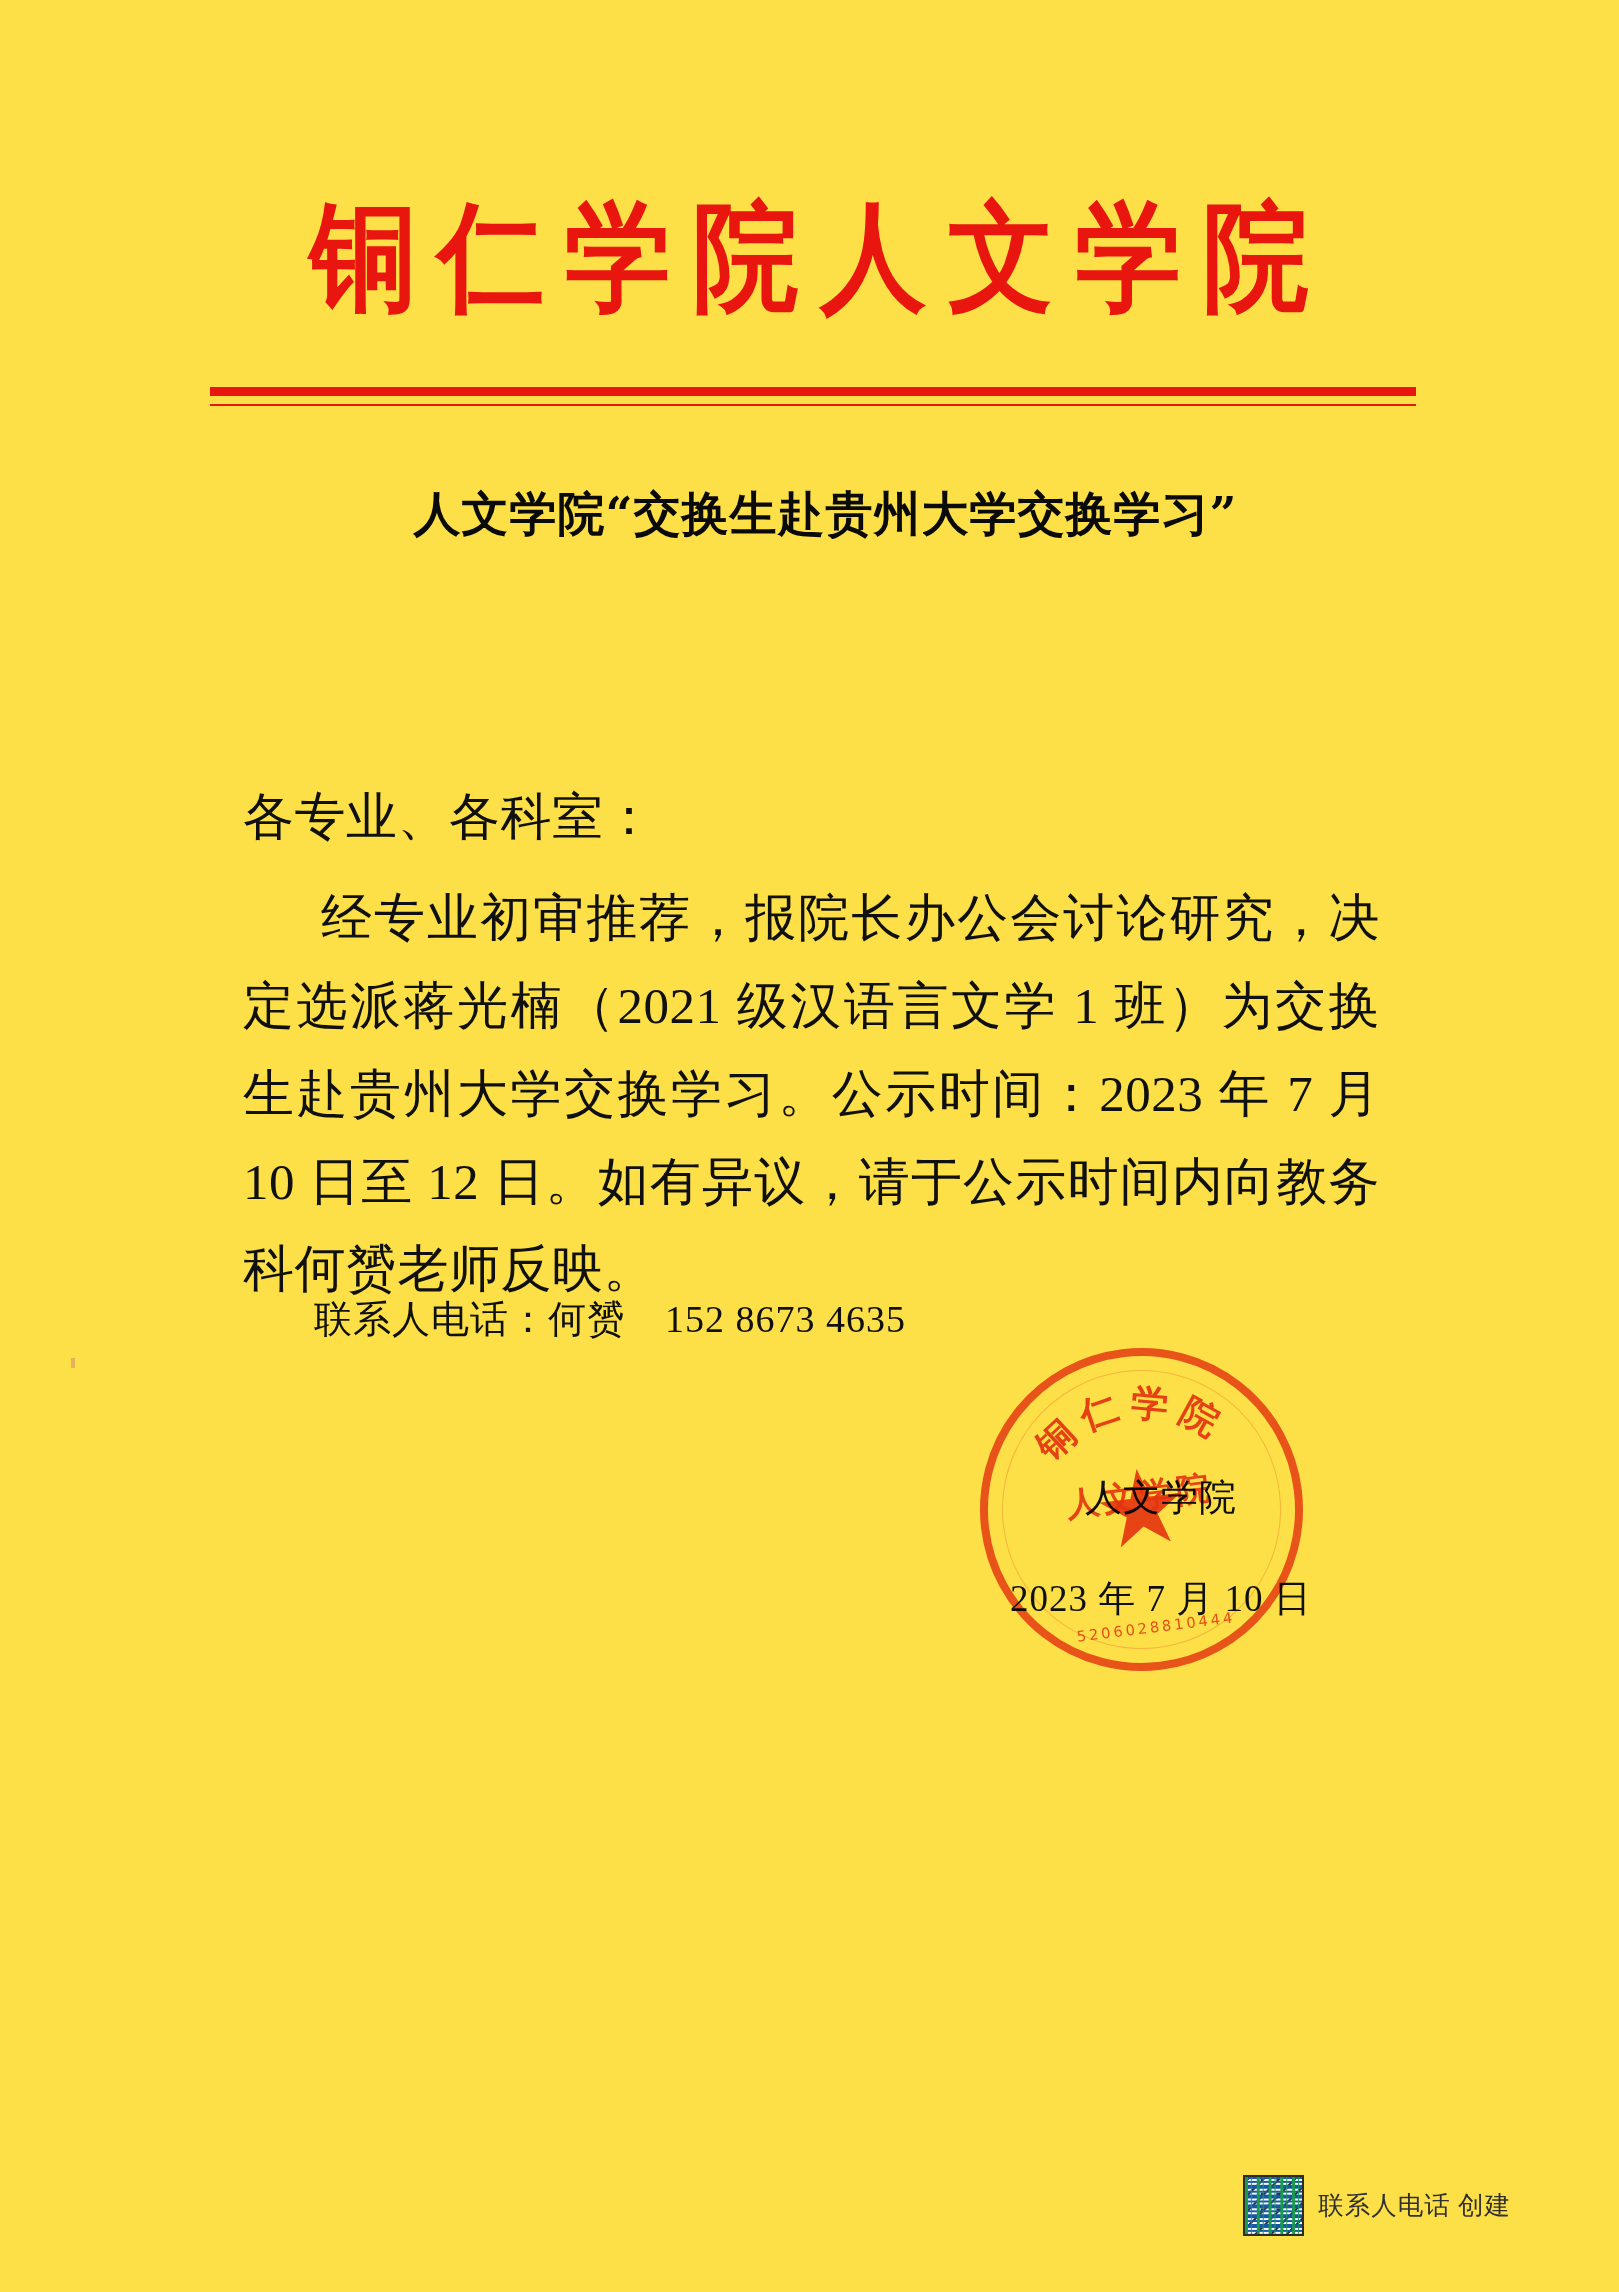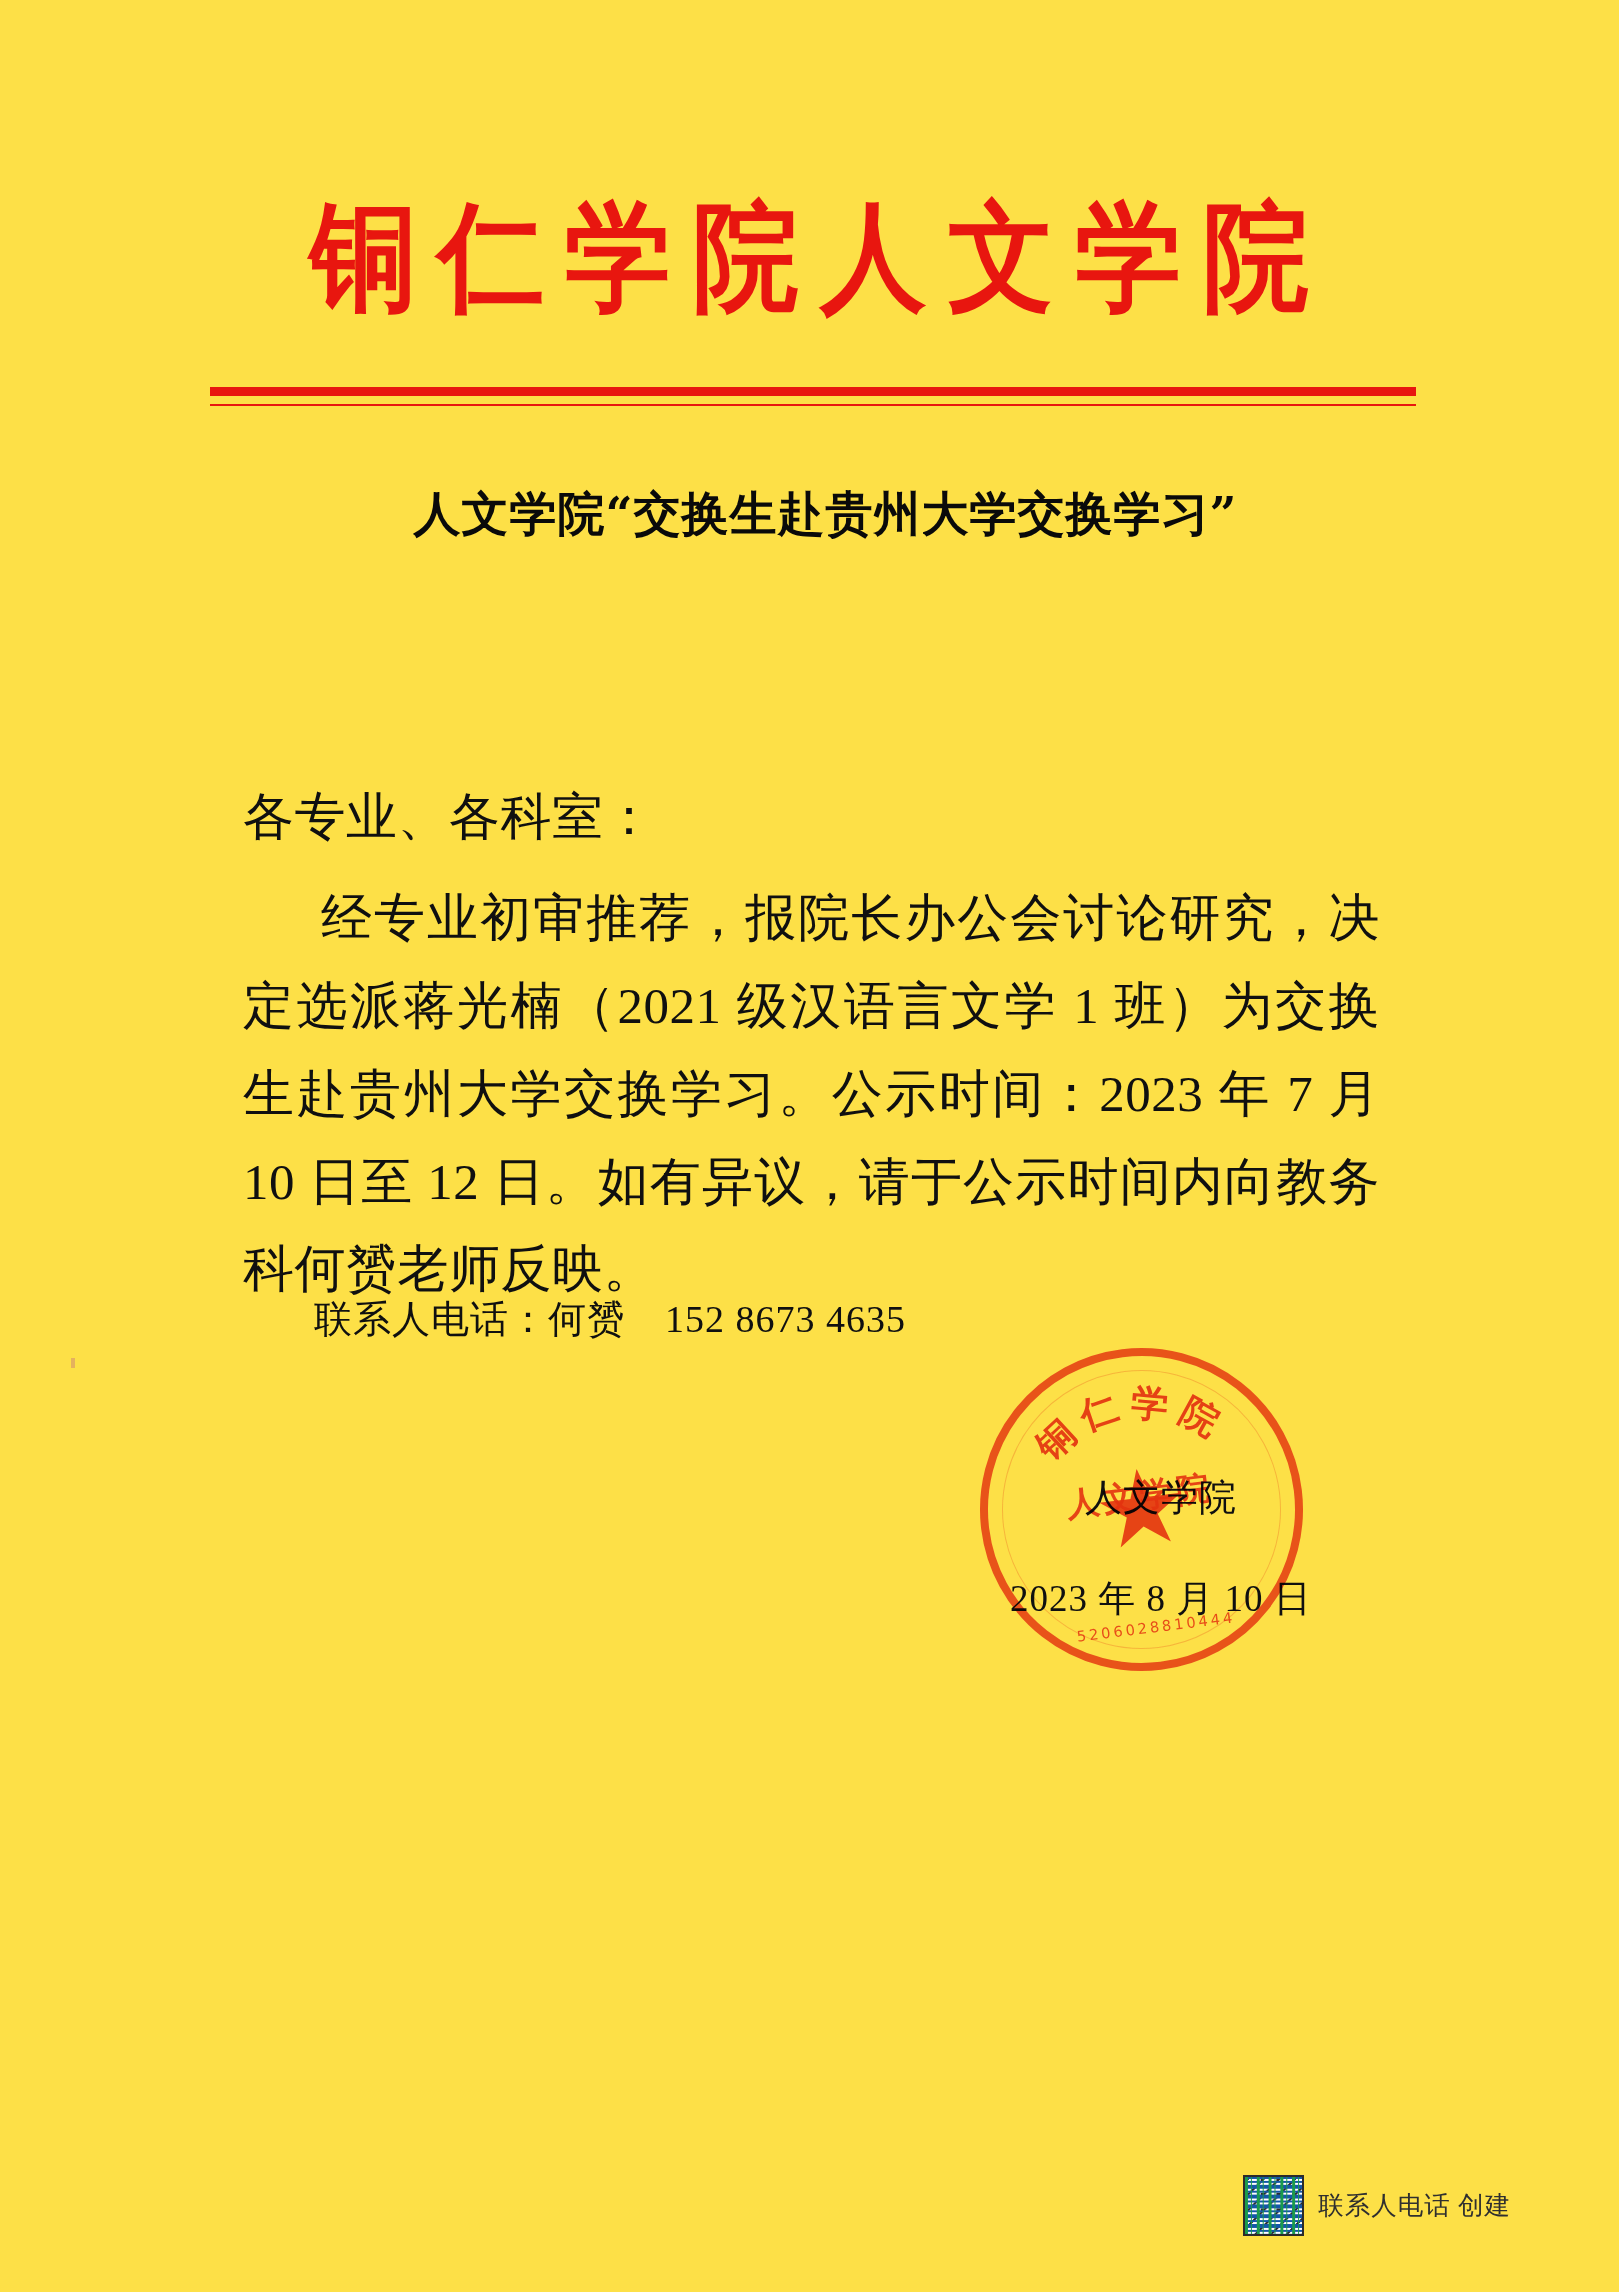--- a/index.html
+++ b/index.html
@@ -246,21 +246,21 @@
 
   <div class="body-block">
     <p class="salutation">各专业、各科室：</p>
     <p class="para">经专业初审推荐，报院长办公会讨论研究，决定选派蒋光楠（2021 级汉语言文学 1 班）为交换生赴贵州大学交换学习。公示时间：2023 年 7 月 10 日至 12 日。如有异议，请于公示时间内向教务科何赟老师反映。</p>
   </div>
 
   <div class="contact">联系人电话：何赟　152 8673 4635</div>
 
   <div class="signature">
     <span class="sig-org">人文学院</span>
-    <span class="sig-date">2023 年 8 月 10 日</span>
+    <span class="sig-date">2023 年 7 月 10 日</span>
   </div>
 
   <div class="seal">
     <svg class="seal-arc" viewBox="0 0 330 330">
       <defs>
         <path id="arcTop" d="M 45,185 A 120,120 0 0 1 285,185" fill="none"></path>
       </defs>
       <text>
         <textPath href="#arcTop" startOffset="50%" text-anchor="middle">铜仁学院</textPath>
       </text>

